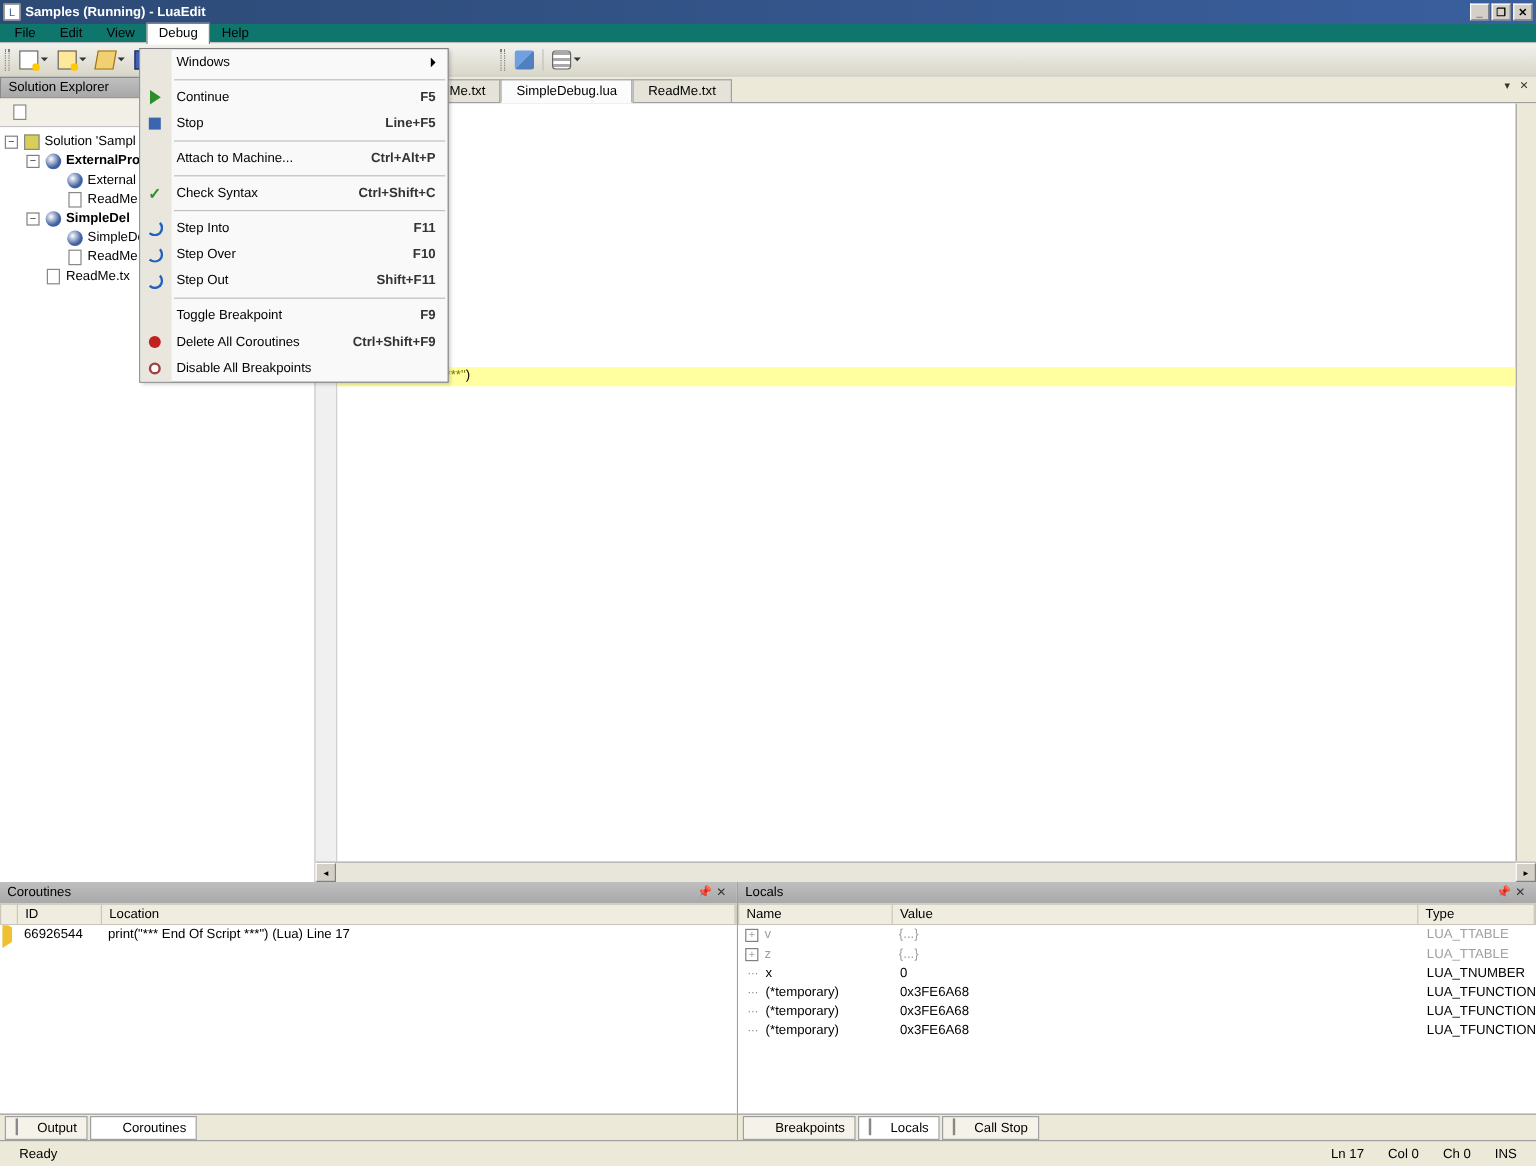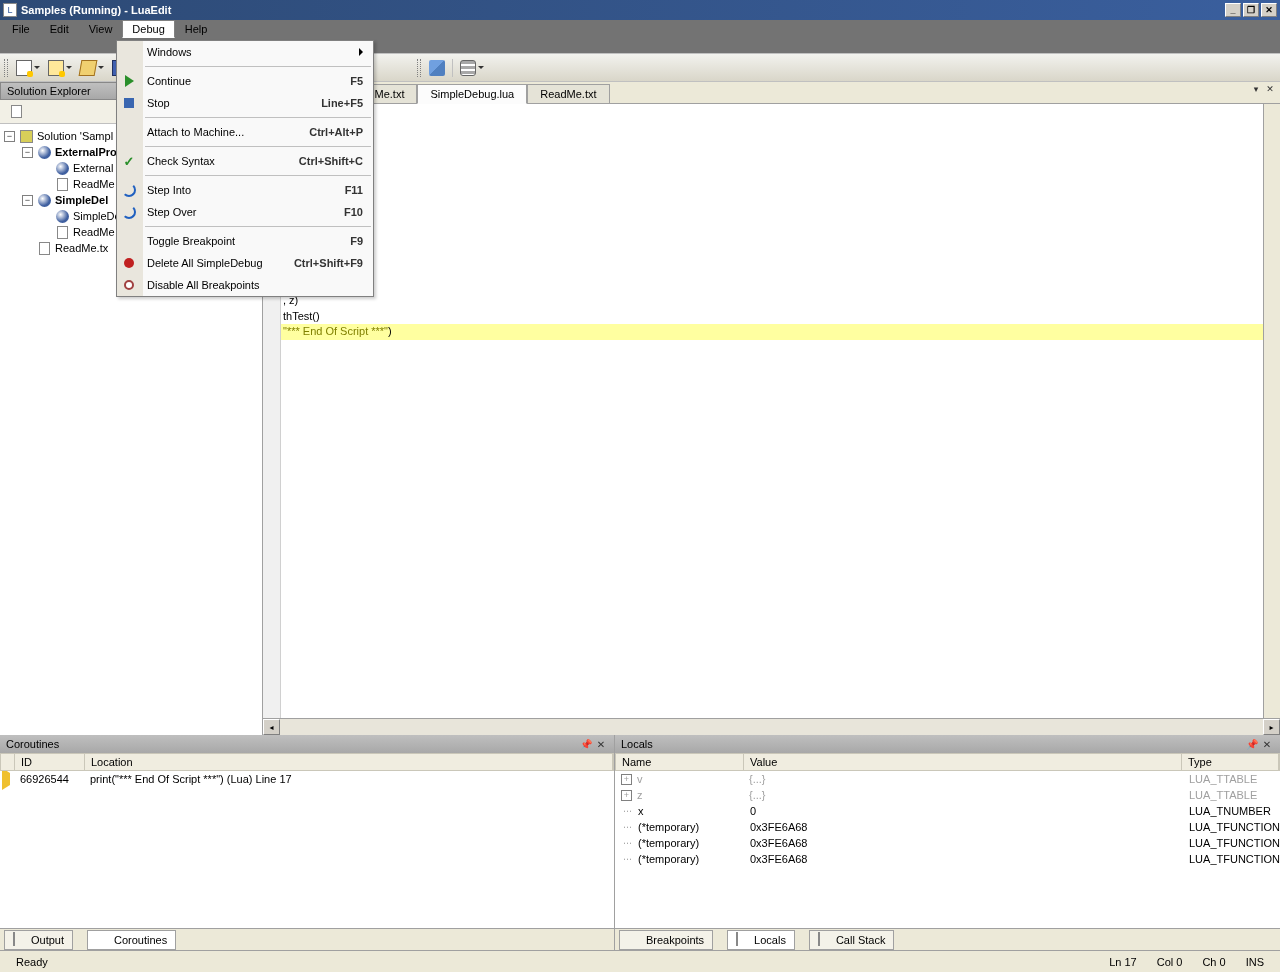--- a/index.html
+++ b/index.html
@@ -6,21 +6,21 @@
 body { background: #ece9d8; color: #000; width: 1280px; height: 972px; overflow: hidden; display: flex; flex-direction: column; }
 
 
 .titlebar { height: 20px; background: linear-gradient(to right, #2d4a75, #3a5f9e); color: #fff; display: flex; align-items: center; padding: 0 3px; }
 .titlebar-icon { width: 14px; height: 14px; background: #fff; margin-right: 4px; display: inline-flex; align-items: center; justify-content: center; color: #3a5f9e; font-size: 9px; border: 1px solid #888; }
 .titlebar-text { font-weight: bold; font-size: 11px; }
 .titlebar-spacer { flex: 1; }
 .winbtn { width: 16px; height: 14px; background: #d4d0c8; border: 1px solid #fff; border-right-color: #808080; border-bottom-color: #808080; margin-left: 2px; display: inline-flex; align-items: center; justify-content: center; font-size: 9px; font-weight: bold; color: #000; cursor: default; }
 
 
-.menubar { height: 34px; background: #737373; display: flex; align-items: flex-start; padding: 0 2px; border-bottom: 1px solid #c0c0c0; }
+.menubar { height: 16px; background: #0f766e; display: flex; align-items: center; padding: 0 2px; border-bottom: 1px solid #c0c0c0; }
 .menuitem { padding: 3px 10px; cursor: default; }
 .menuitem.pressed { background: #fff; border: 1px solid #808080; border-bottom: 1px solid #fff; padding: 2px 9px; position: relative; z-index: 11; }
 
 
 .toolbar { height: 28px; background: linear-gradient(#f2f2ee, #d9d6c9); display: flex; align-items: center; padding: 0 4px; border-bottom: 1px solid #c0c0c0; }
 .tool-grip { width: 4px; height: 18px; border-left: 1px dotted #808080; border-right: 1px dotted #808080; margin-right: 4px; }
 .tool-btn { width: 22px; height: 22px; display: inline-flex; align-items: center; justify-content: center; margin: 0 1px; cursor: default; }
 .tool-btn.dd { width: 30px; }
 .tool-sep { width: 1px; height: 18px; background: #c0c0c0; margin: 0 3px; }
 .tool-btn svg, .tool-btn .ticon { width: 16px; height: 16px; }
@@ -88,21 +88,21 @@
 .list-body { flex: 1; background: #fff; overflow: hidden; }
 .list-row { display: flex; height: 16px; align-items: center; }
 .list-row .cell { padding: 0 6px; }
 .tree-row2 { display: flex; align-items: center; height: 16px; }
 .tree-row2.dim { color: #a0a0a0; }
 .tree-row2 .exp { width: 11px; height: 11px; border: 1px solid #808080; display: inline-flex; align-items: center; justify-content: center; margin: 0 3px 0 6px; font-size: 9px; line-height: 1; background: #fff; }
 .tree-row2 .dots { color: #888; margin: 0 4px 0 8px; font-size: 9px; }
 
 
 .bottom-tabs { height: 22px; background: #ece9d8; display: flex; align-items: center; padding: 0 4px; border-top: 1px solid #a0a0a0; }
-.btab { padding: 2px 8px; border: 1px solid #a0a0a0; background: #f4f2e9; margin-right: 14px; display: inline-flex; align-items: center; gap: 4px; }
+.btab { padding: 2px 8px; border: 1px solid #a0a0a0; background: #f4f2e9; margin-right: 2px; display: inline-flex; align-items: center; gap: 4px; }
 .btab.active { background: #fff; }
 .btab .bi { width: 14px; height: 14px; display: inline-block; }
 
 
 .statusbar { height: 22px; background: #ece9d8; border-top: 1px solid #a0a0a0; display: flex; align-items: center; padding: 0 6px; }
 .statusbar .spacer { flex: 1; }
 .statusbar .cell { padding: 0 10px; }
 
 
 .ic-new { background: #fff; border: 1px solid #666; width: 11px; height: 13px; position: relative; }
@@ -225,30 +225,37 @@
     <span class="dd-label">Step Into</span>
     <span class="dd-shortcut">F11</span>
   </div>
   <div class="dd-row">
     <span class="dd-icon">
         <span class="ic-stepover"></span>
       </span>
     <span class="dd-label">Step Over</span>
     <span class="dd-shortcut">F10</span>
   </div>
+  <div class="dd-row">
+    <span class="dd-icon">
+        <span class="ic-stepout"></span>
+      </span>
+    <span class="dd-label">Step Out</span>
+    <span class="dd-shortcut">Shift+F11</span>
+  </div>
   <div class="dd-sep"></div>
   <div class="dd-row">
     <span class="dd-label">Toggle Breakpoint</span>
     <span class="dd-shortcut">F9</span>
   </div>
   <div class="dd-row">
     <span class="dd-icon">
         <span class="ic-break"></span>
       </span>
-    <span class="dd-label">Delete All SimpleDebug</span>
+    <span class="dd-label">Delete All Coroutines</span>
     <span class="dd-shortcut">Ctrl+Shift+F9</span>
   </div>
   <div class="dd-row">
     <span class="dd-icon">
         <span class="ic-break" style="background:#fff;border:2px solid #a04040;"></span>
       </span>
     <span class="dd-label">Disable All Breakpoints</span>
   </div>
 </div>
 
@@ -441,21 +448,21 @@
       <div class="btab">
           <span class="bi"><span class="ic-break"></span></span>
           <span>Breakpoints</span>
         </div>
       <div class="btab active">
           <span class="bi"><span class="ic-page" style="background:#d0e0ff"></span></span>
           <span>Locals</span>
         </div>
       <div class="btab">
           <span class="bi"><span class="ic-page" style="background:#fff0c0"></span></span>
-          <span>Call Stack</span>
+          <span>Call Stop</span>
         </div>
     </div>
   </div>
 </div>
 
 <div class="statusbar">
   <span class="cell">Ready</span>
   <span class="spacer"></span>
   <span class="cell">Ln 17</span>
   <span class="cell">Col 0</span>

